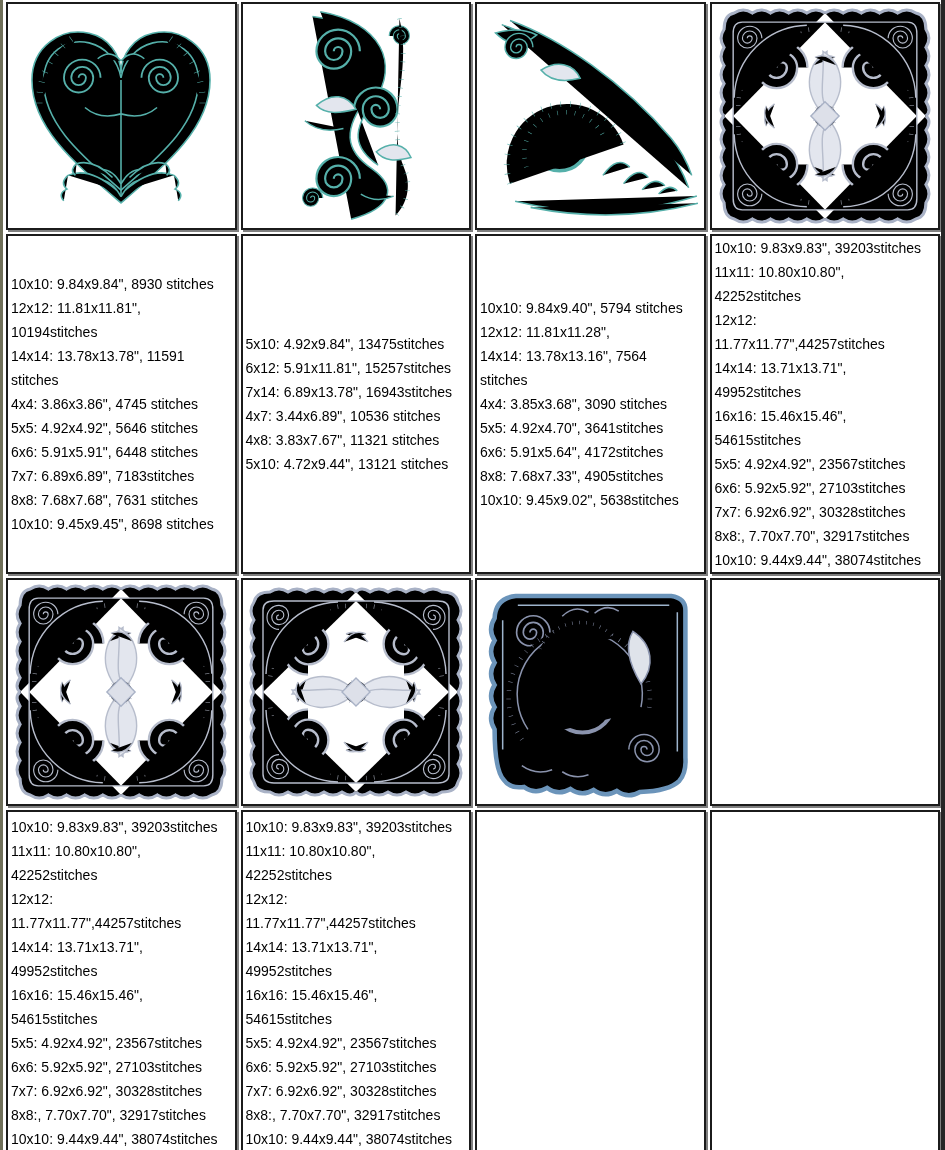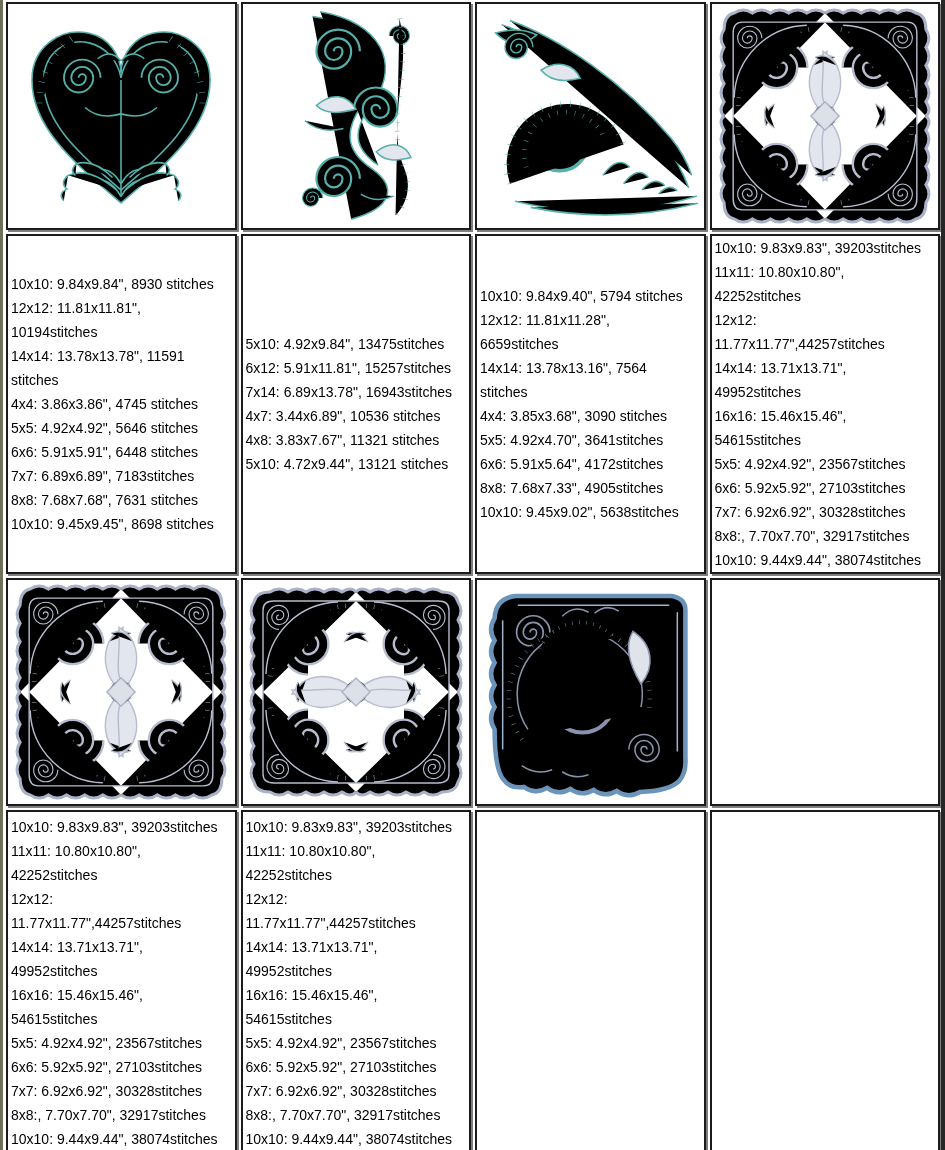--- a/index.html
+++ b/index.html
@@ -171,21 +171,20 @@
       <div class="spec-line">5x10: 4.92x9.84", 13475stitches</div>
       <div class="spec-line">6x12: 5.91x11.81", 15257stitches</div>
       <div class="spec-line">7x14: 6.89x13.78", 16943stitches</div>
       <div class="spec-line">4x7: 3.44x6.89", 10536 stitches</div>
       <div class="spec-line">4x8: 3.83x7.67", 11321 stitches</div>
       <div class="spec-line">5x10: 4.72x9.44", 13121 stitches</div>
     </div>
   <div class="cell spec">
       <div class="spec-line">10x10: 9.84x9.40", 5794 stitches</div>
       <div class="spec-line">12x12: 11.81x11.28",</div>
-      <div class="spec-line">6659stitches</div>
       <div class="spec-line">14x14: 13.78x13.16", 7564</div>
       <div class="spec-line">stitches</div>
       <div class="spec-line">4x4: 3.85x3.68", 3090 stitches</div>
       <div class="spec-line">5x5: 4.92x4.70", 3641stitches</div>
       <div class="spec-line">6x6: 5.91x5.64", 4172stitches</div>
       <div class="spec-line">8x8: 7.68x7.33", 4905stitches</div>
       <div class="spec-line">10x10: 9.45x9.02", 5638stitches</div>
     </div>
   <div class="cell spec">
       <div class="spec-line">10x10: 9.83x9.83", 39203stitches</div>

